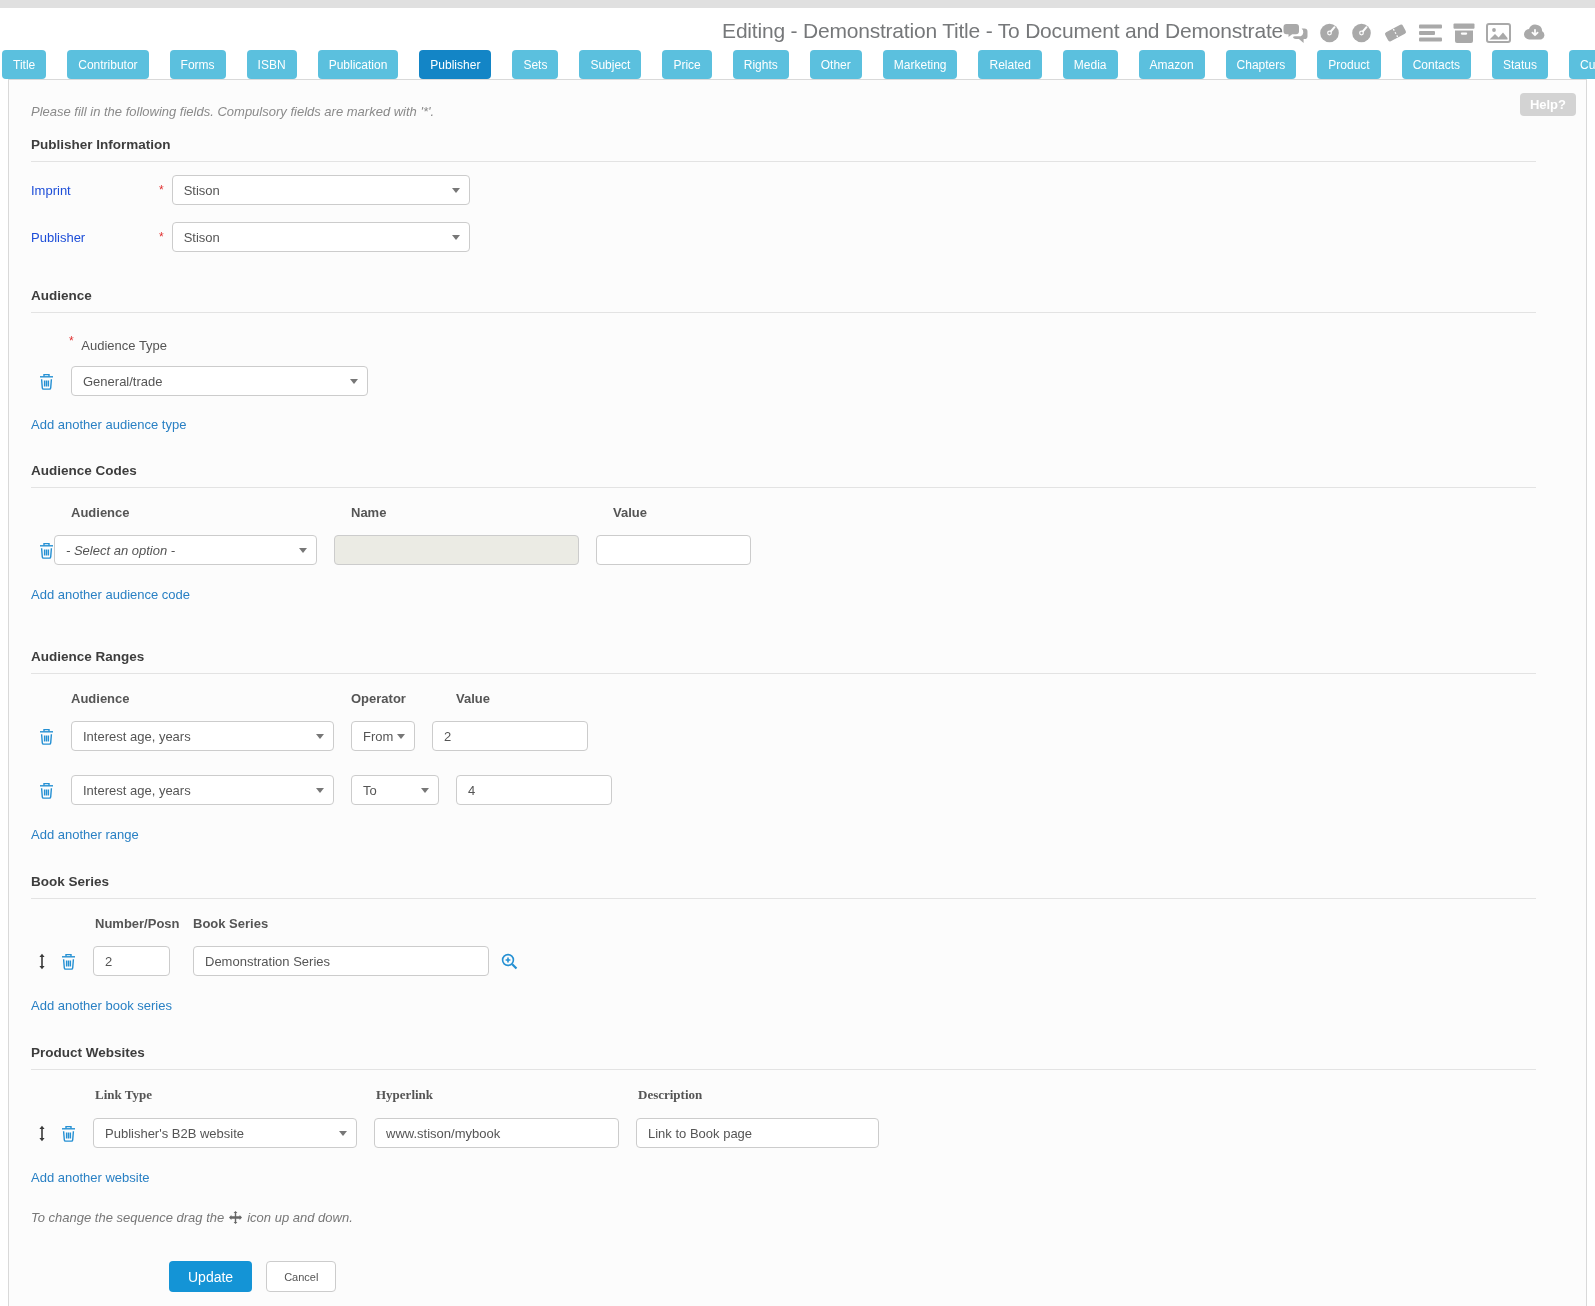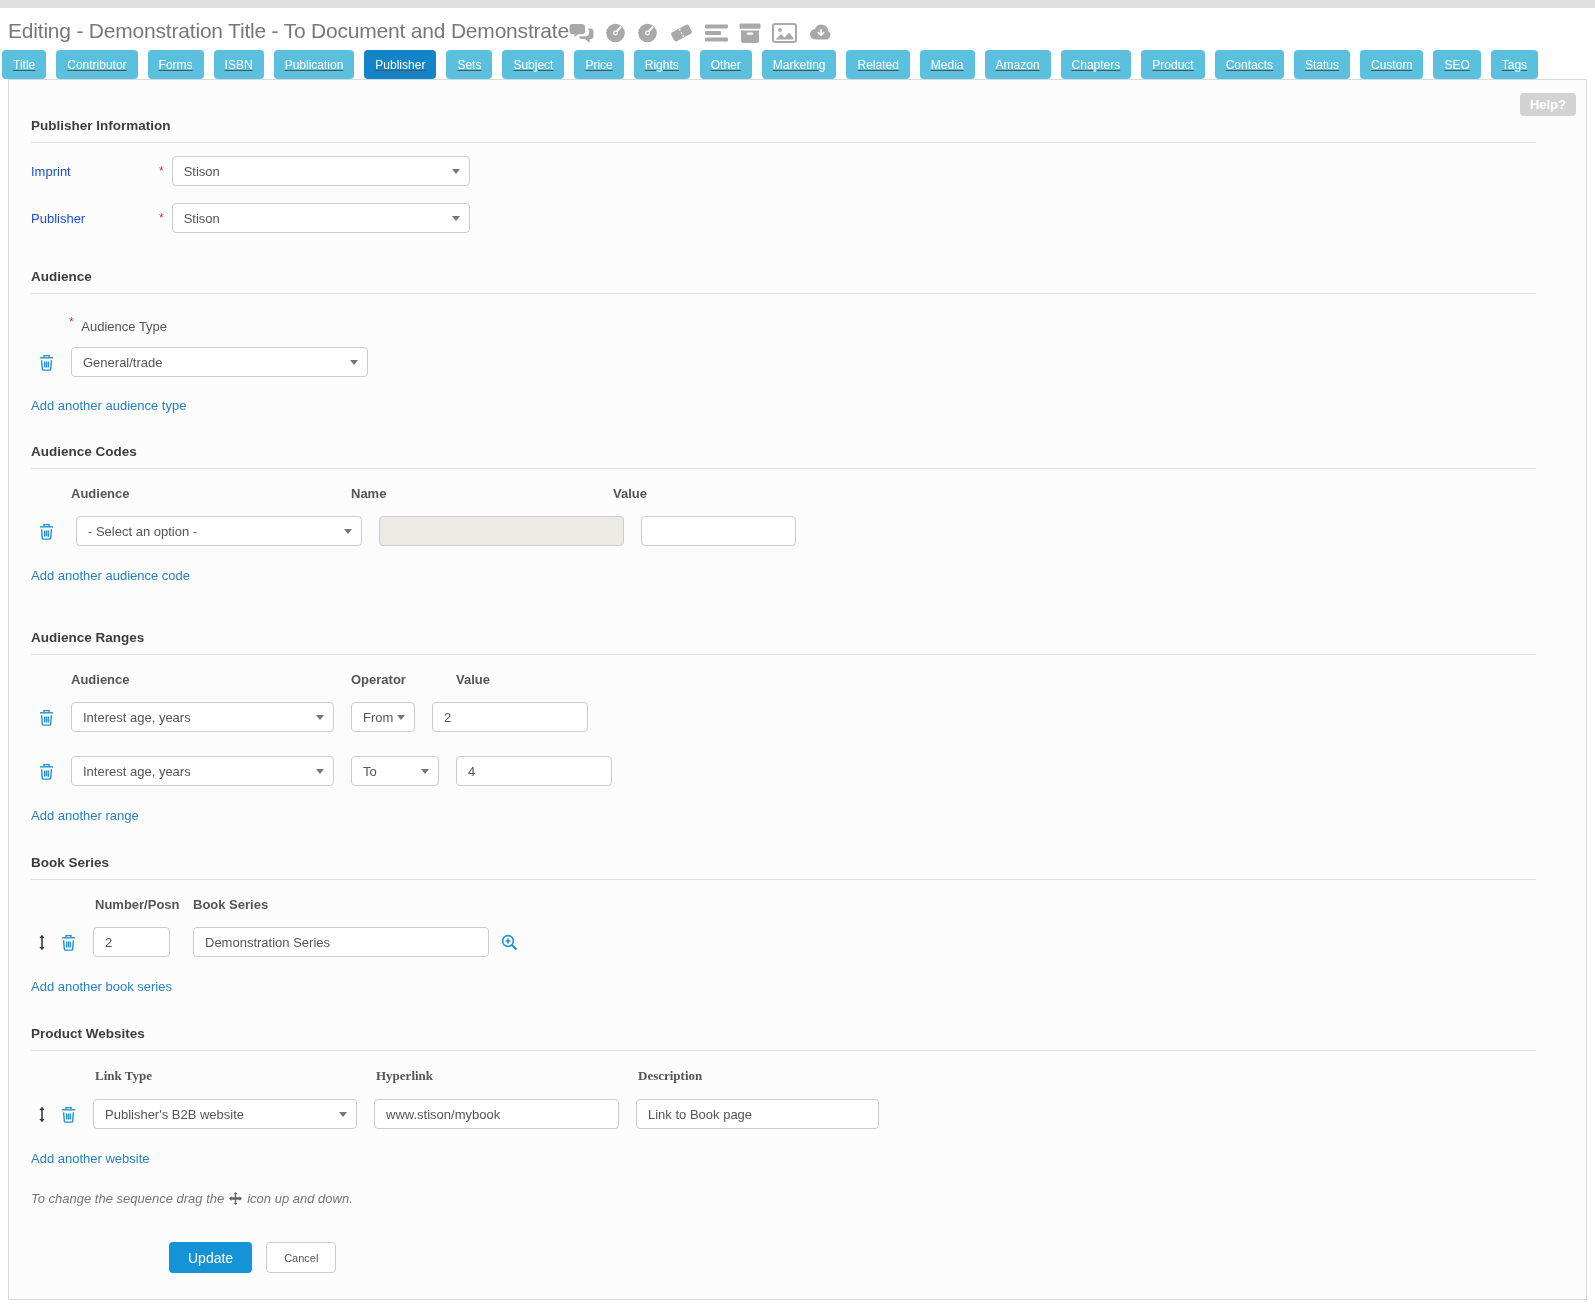--- a/index.html
+++ b/index.html
@@ -3,27 +3,27 @@
 <meta charset="utf-8">
 <style>
   * { box-sizing: border-box; }
   html,body { margin:0; padding:0; }
   body {
     width:1595px; min-height:1306px; background:#fff;
     font-family:"Liberation Sans","DejaVu Sans",sans-serif;
     color:#555;
   }
   .top-strip { height:8px; background:#e0e0e0; }
-  .header-row { display:flex; justify-content:flex-start; align-items:flex-start; padding:10px 48px 4px 8px; }
+  .header-row { display:flex; justify-content:flex-end; align-items:flex-start; padding:10px 48px 4px 8px; }
   .page-title { font-size:21px; color:#76787a; font-weight:400; margin:0; line-height:26px; letter-spacing:-0.2px; }
   .header-icons { display:flex; gap:11px; align-items:center; padding-top:4px; }
   .hicon { display:inline-flex; align-items:center; justify-content:center; cursor:pointer; }
   .hicon svg { display:block; }
 
-  .tab-bar { display:flex; gap:10px; padding:2px 2px 0 2px;text-decoration:underline; }
+  .tab-bar { display:flex; gap:21px; padding:2px 2px 0 2px; }
   .tab { background:#5bc0de; color:#fff; font-size:12px; line-height:12px; padding:9px 11px 8px; border-radius:4px; cursor:pointer; white-space:nowrap; }
   .tab.active { background:#1385c6; }
 
   .panel { margin:0 8px 8px 8px; border:1px solid #d9d9d9; background:#fcfcfc; position:relative; padding:20px 50px 26px 22px; }
   .help-btn { position:absolute; top:13px; right:10px; background:#d3d3d3; color:#fff; font-weight:bold; font-size:13px; padding:4px 10px; border-radius:4px; border:none; cursor:pointer; }
 
   .instruction { font-style:italic; color:#8a8a8a; font-size:13px; margin:0; }
 
   .section-title { font-size:13.5px; font-weight:bold; color:#3d3d3d; padding-bottom:9px; border-bottom:1px solid #e3e3e3; }
 
@@ -143,20 +143,21 @@
   <div class="tab">Contacts</div>
   <div class="tab">Status</div>
   <div class="tab">Custom</div>
   <div class="tab">SEO</div>
   <div class="tab">Tags</div>
 </div>
 
 <div class="panel">
   <button class="help-btn">Help?</button>
 
+  <p class="instruction" style="margin-top:4px;">Please fill in the following fields. Compulsory fields are marked with '*'.</p>
 
   
   <div class="section-title" style="margin-top:18px;">Publisher Information</div>
 
   <div class="row" style="margin-top:13px;">
     <span class="field-label">Imprint</span>
     <span class="req" style="margin-right:8px;">*</span>
     <div class="select" style="width:298px;">
       <span>Stison</span>
       <span class="caret"></span>
@@ -208,21 +209,21 @@
 
   <div class="row" style="margin-top:15px;">
     <button class="icon-btn" style="margin-left:8px;">
       <svg width="15" height="17" viewBox="0 0 15 17" fill="none" stroke="#2590d3" stroke-width="1.4">
           <path d="M1 3.8h13"></path>
           <path d="M5 3.6V1.6h5v2"></path>
           <path d="M2.6 6.2l.7 8.7c.05.7.6 1.2 1.3 1.2h5.8c.7 0 1.25-.5 1.3-1.2l.7-8.7"></path>
           <path d="M5.6 7.6v6M7.5 7.6v6M9.4 7.6v6"></path>
         </svg>
     </button>
-    <div class="select" style="width:286px; margin-left:22px;">
+    <div class="select" style="width:263px; margin-left:0;font-style:italic;">
       <span>- Select an option -</span>
       <span class="caret"></span>
     </div>
     <input class="tinput disabled" style="width: 245px; margin-left: 17px;" disabled="" value="">
     <input class="tinput" style="width: 155px; margin-left: 17px;" value="">
   </div>
 
   <a class="add-link" style="margin-top:22px;">Add another audience code</a>
 
   

